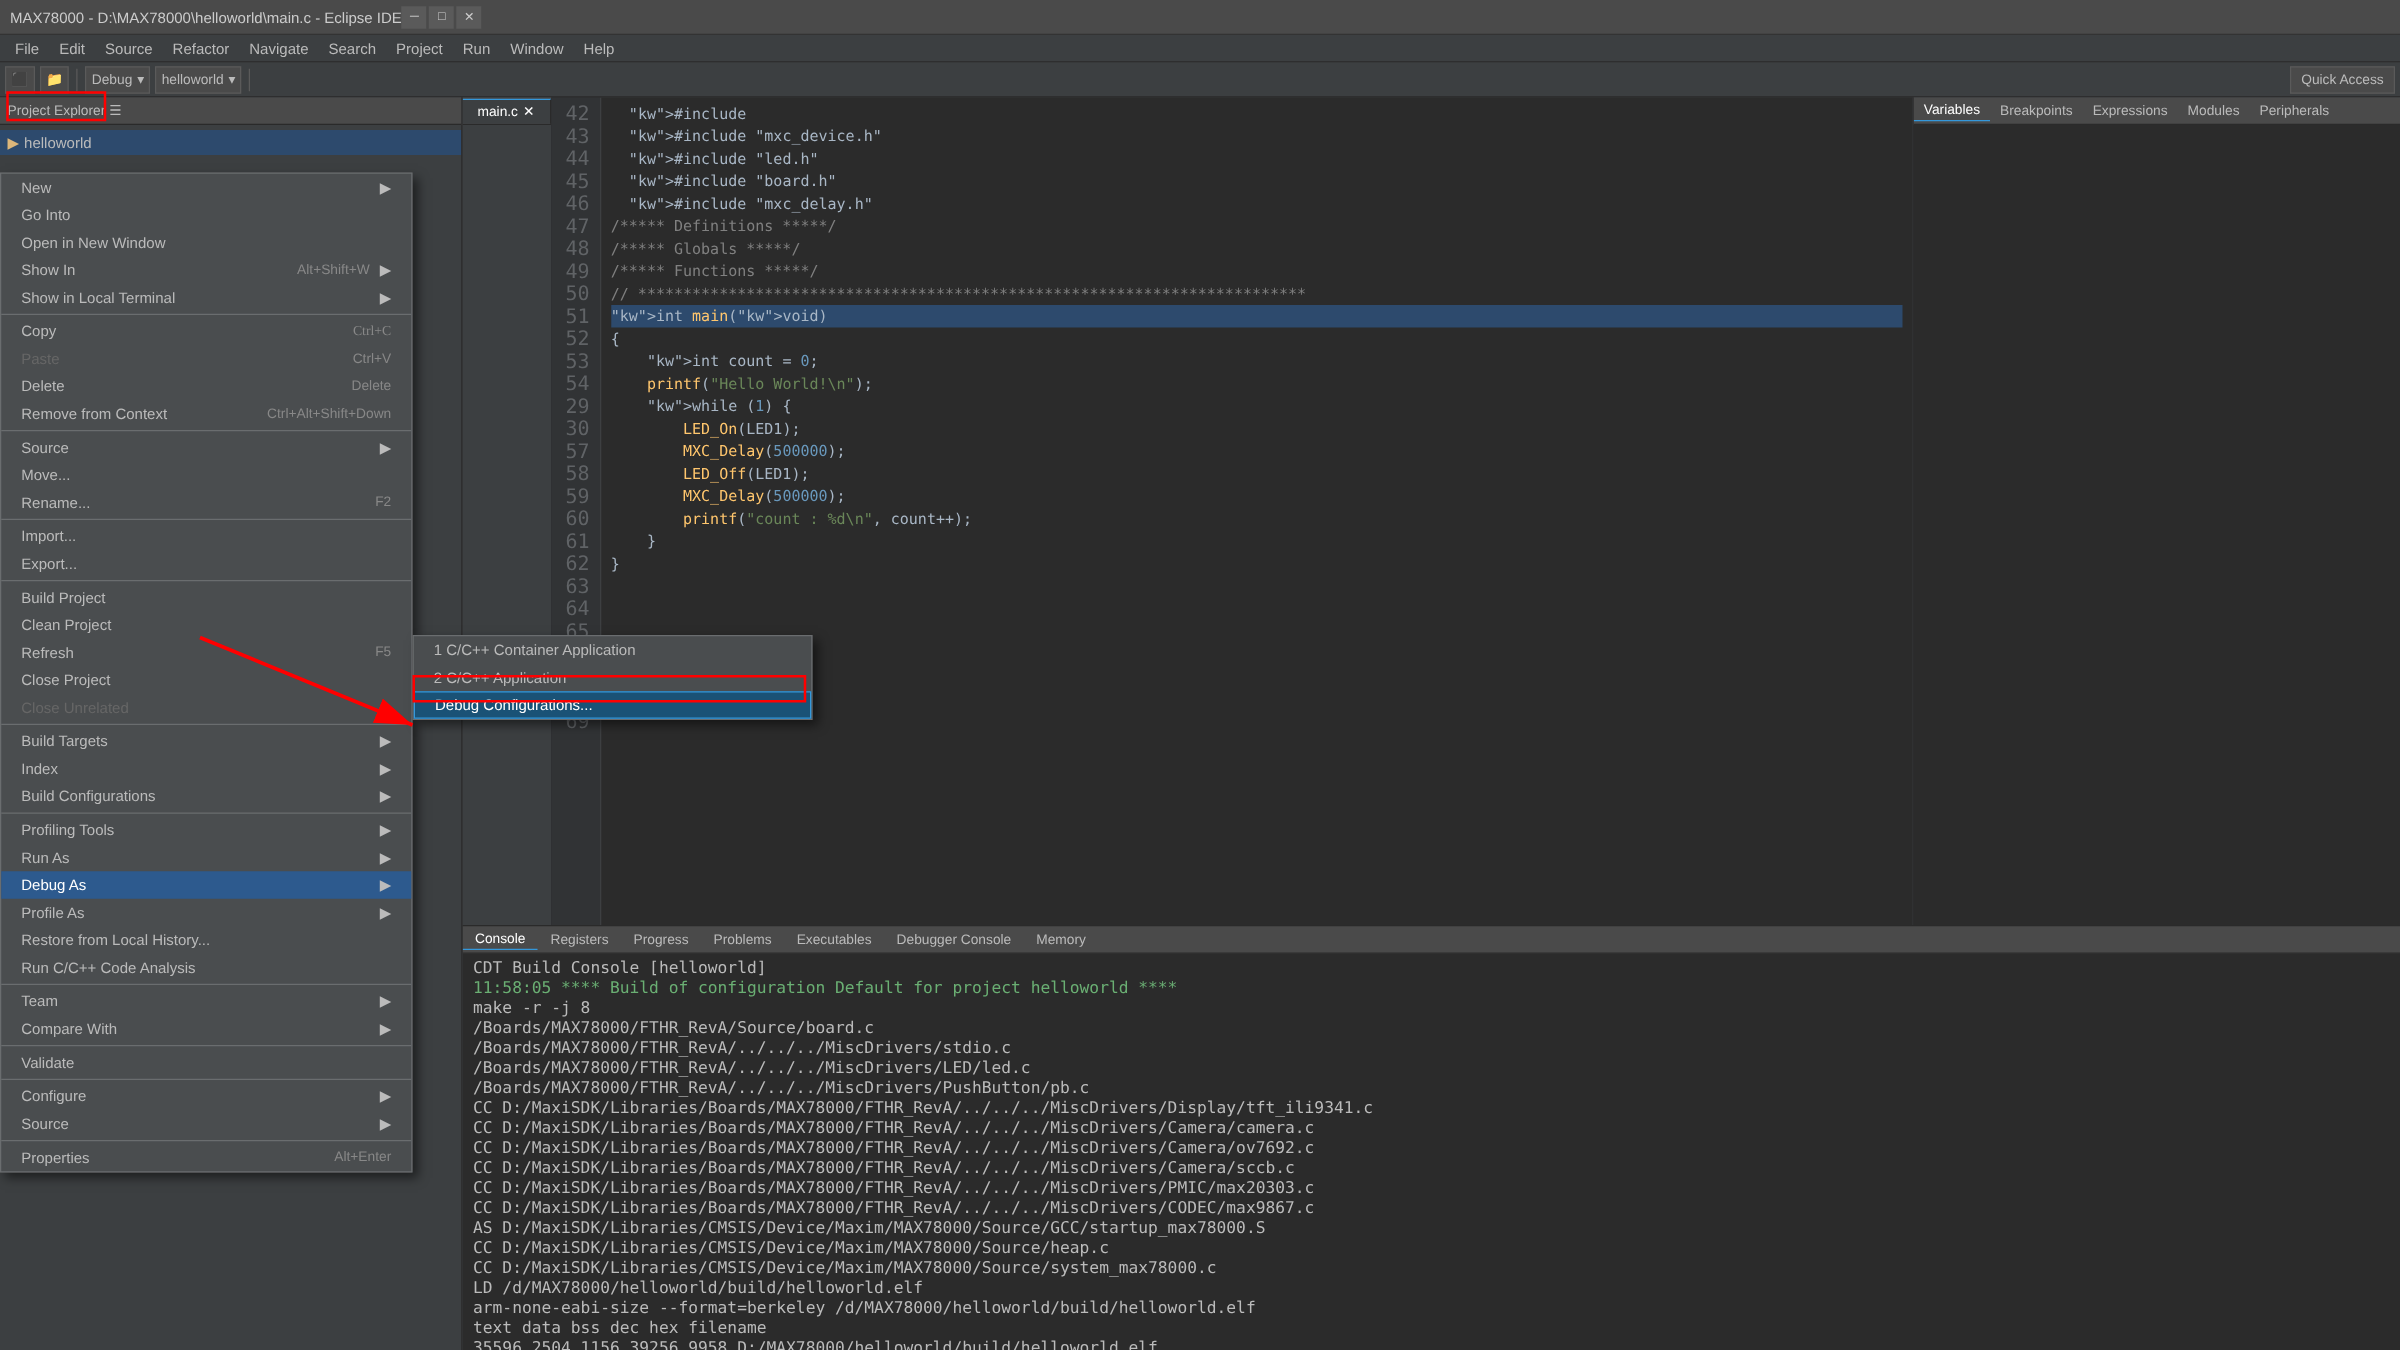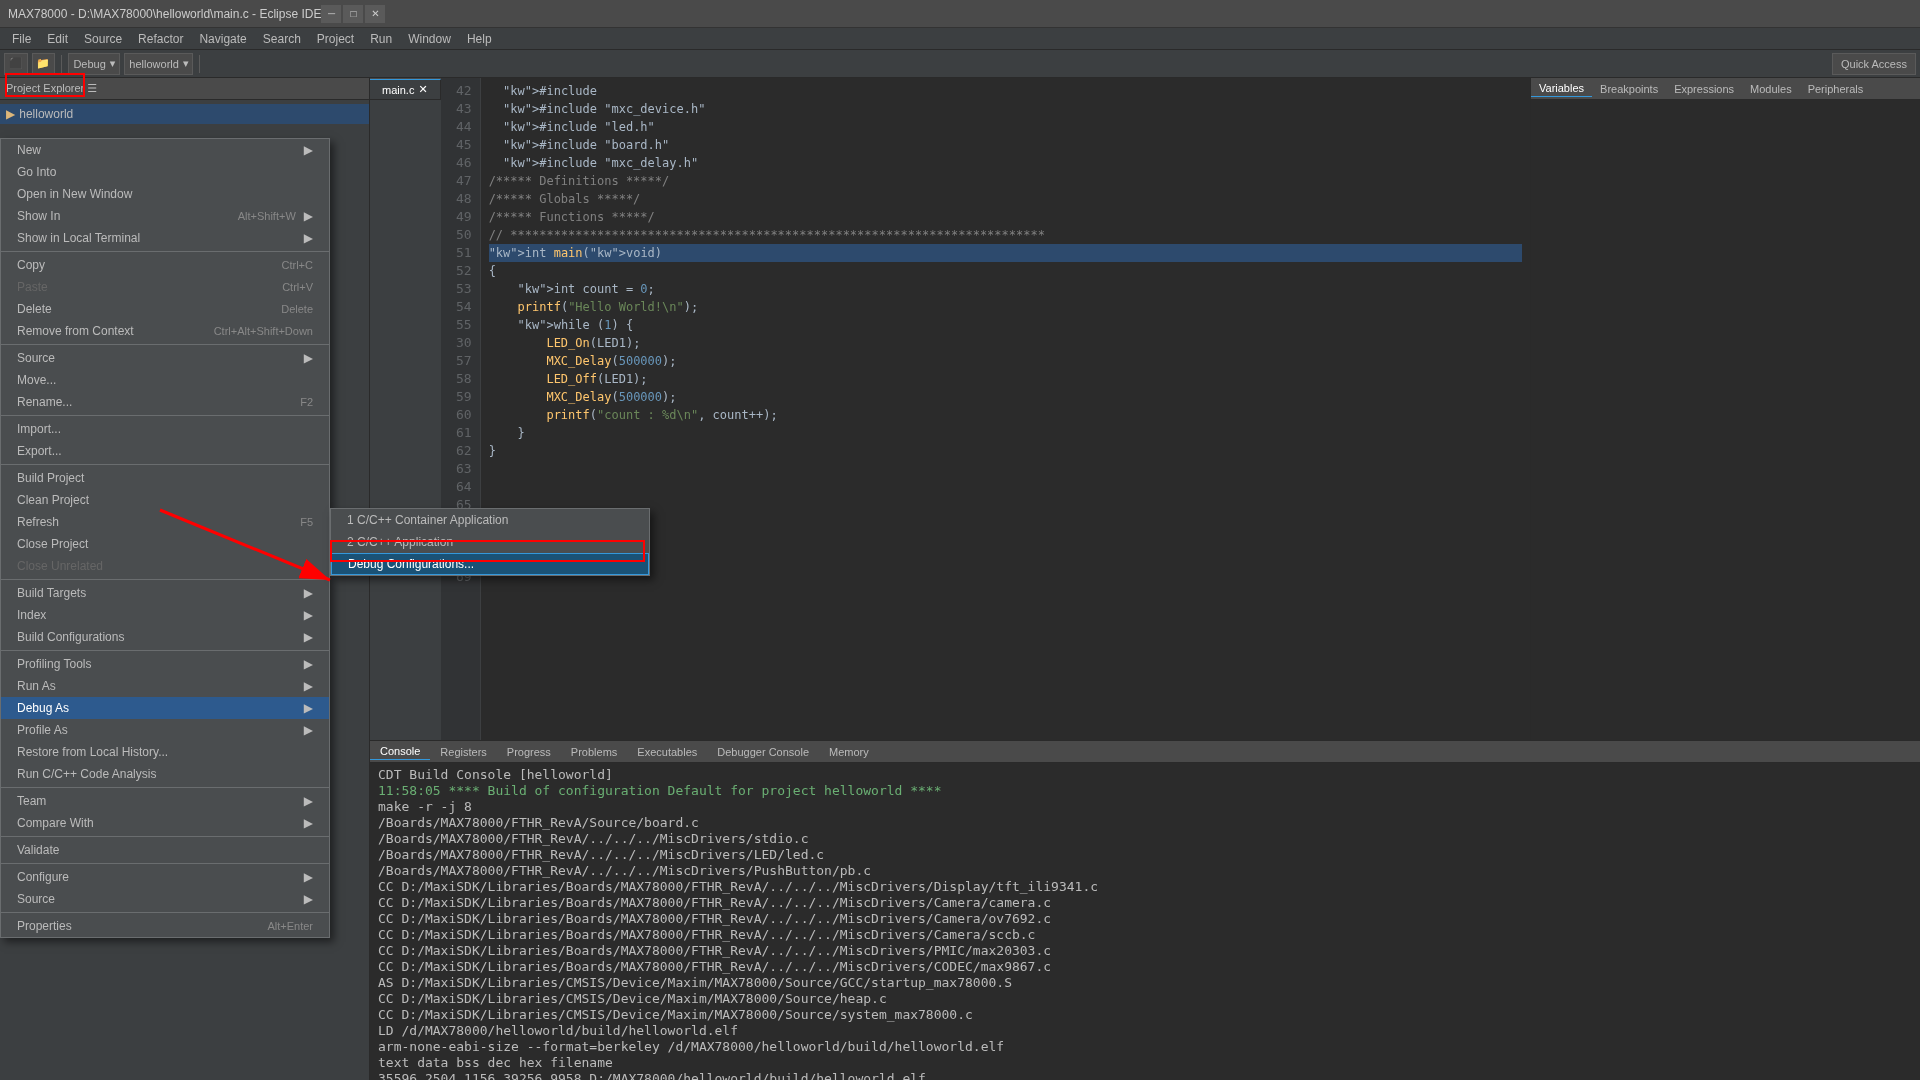--- a/index.html
+++ b/index.html
@@ -49,21 +49,21 @@
 
     
     #right-panel { flex: 1; display: flex; flex-direction: column; }
 
     
     #editor-area { flex: 1; display: flex; min-height: 0; }
     #editor-tabs { background: #4a4a4a; height: 22px; display: flex; align-items: flex-end; border-bottom: 1px solid #2a2a2a; }
     .editor-tab { padding: 2px 12px; background: #4a4a4a; color: #bbb; font-size: 11px; cursor: pointer; border-right: 1px solid #2a2a2a; height: 20px; display: flex; align-items: center; gap: 4px; }
     .editor-tab.active { background: #3c3f41; color: #fff; border-top: 1px solid #3498db; }
     #editor-content { flex: 1; background: #2b2b2b; overflow: auto; display: flex; }
-    #line-numbers { background: #313335; color: #606366; padding: 4px 8px; font-family: monospace; font-size: 13px; line-height: 18px; min-width: 40px; text-align: right; border-right: 1px solid #3d3f41; user-select: none; }
+    #line-numbers { background: #313335; color: #606366; padding: 4px 8px; font-family: monospace; font-size: 16px; line-height: 18px; min-width: 40px; text-align: right; border-right: 1px solid #3d3f41; user-select: none; }
     #code-area { padding: 4px 8px; font-family: monospace; font-size: 12px; line-height: 18px; flex: 1; color: #a9b7c6; }
     .code-line { white-space: pre; }
     .code-line.highlighted-line { background: #2d4a6d; }
     .str { color: #6a8759; }
     .comment { color: #808080; }
     .fn { color: #ffc66d; }
     .num { color: #6897bb; }
 
     
     #vars-panel { width: 390px; background: #3c3f41; border-left: 1px solid #2a2a2a; display: flex; flex-direction: column; }
@@ -162,21 +162,21 @@
         </div>
         <div class="cm-item">
           <span>Show in Local Terminal</span>
           <span style="display: flex; gap: 8px; align-items: center;">
             <span class="arrow">▶</span>
           </span>
         </div>
         <div class="cm-separator"></div>
         <div class="cm-item">
           <span>Copy</span>
-          <span style="display: flex; gap: 8px; align-items: center;">
+          <span style="display: flex; gap: 8px; align-items: center; font-family: Liberation Serif, serif;">
             <span class="shortcut">Ctrl+C</span>
           </span>
         </div>
         <div class="cm-item disabled">
           <span>Paste</span>
           <span style="display: flex; gap: 8px; align-items: center;">
             <span class="shortcut">Ctrl+V</span>
           </span>
         </div>
         <div class="cm-item">
@@ -357,21 +357,21 @@
               <div>45</div>
               <div>46</div>
               <div>47</div>
               <div>48</div>
               <div>49</div>
               <div>50</div>
               <div>51</div>
               <div>52</div>
               <div>53</div>
               <div>54</div>
-              <div>55</div>
+              <div>29</div>
               <div>30</div>
               <div>57</div>
               <div>58</div>
               <div>59</div>
               <div>60</div>
               <div>61</div>
               <div>62</div>
               <div>63</div>
               <div>64</div>
               <div>65</div>

